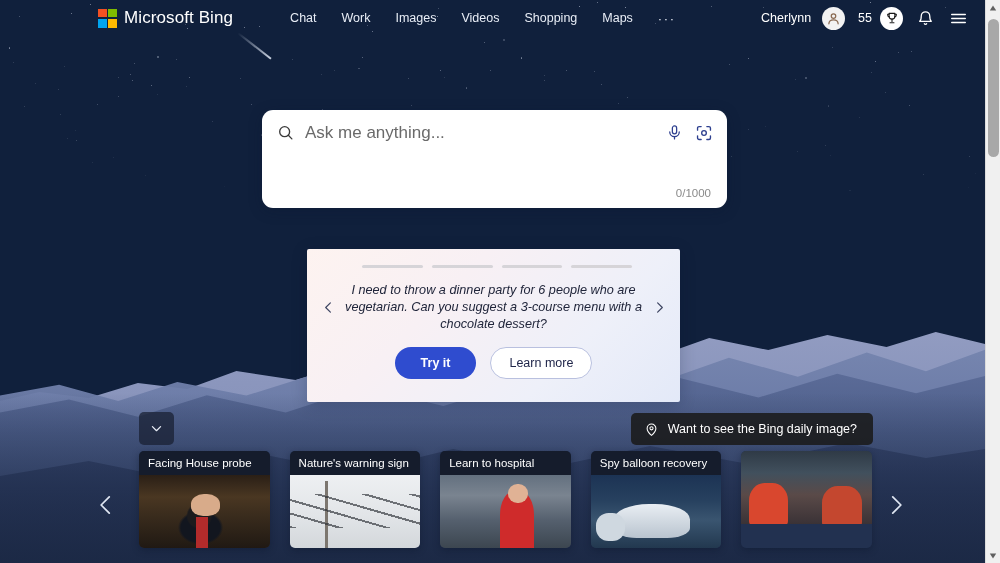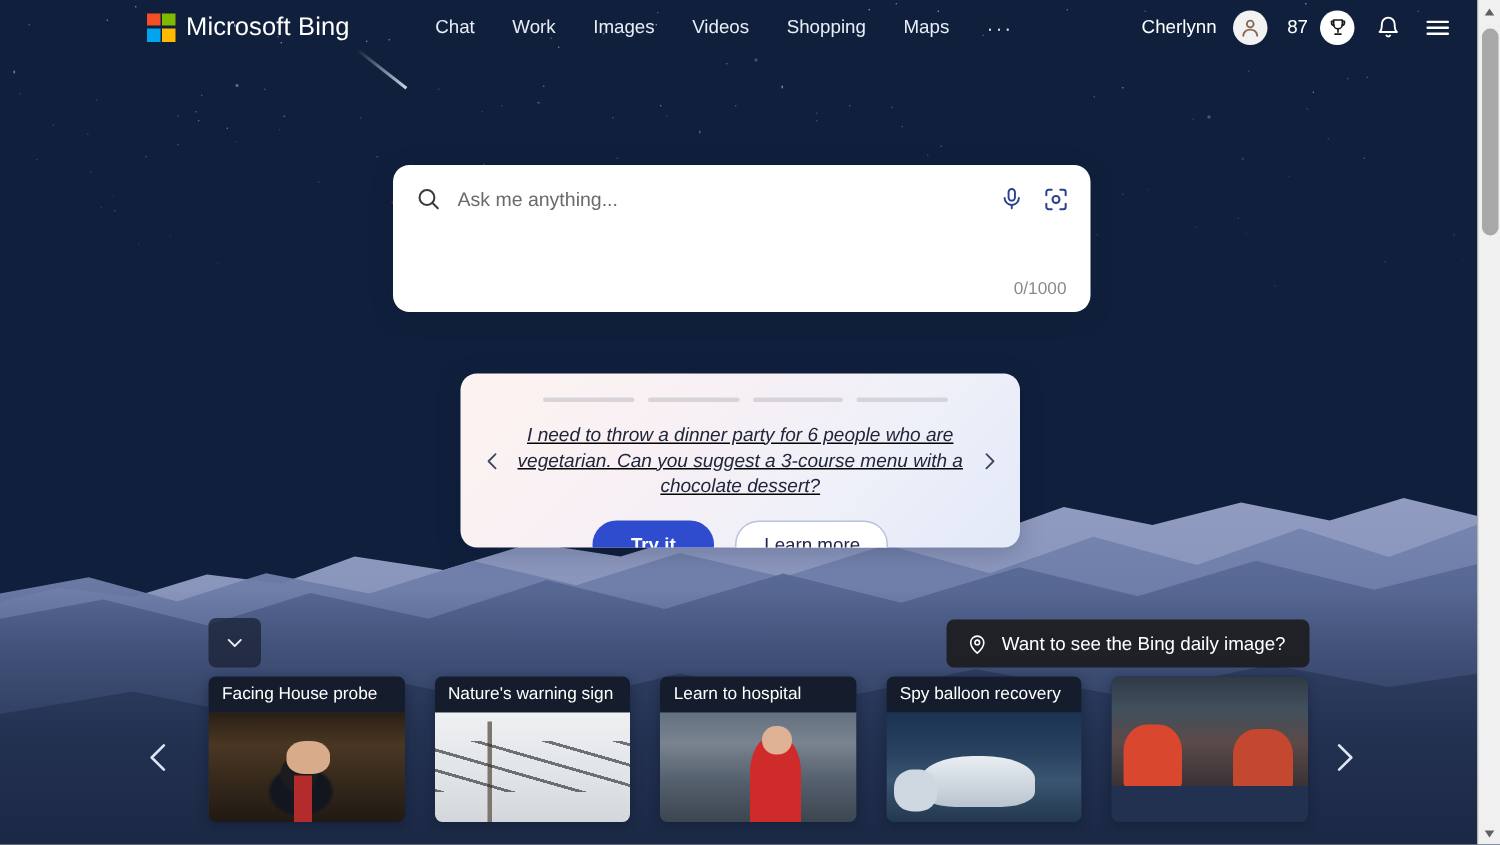--- a/index.html
+++ b/index.html
@@ -238,21 +238,21 @@
     align-items: center;
     height: 45px;
     padding: 0 14px 0 15px;
   }
 
   .search-input {
     flex: 1;
     border: none;
     outline: none;
     font-family: "Liberation Sans", sans-serif;
-    font-size: 13px;
+    font-size: 17px;
     color: #14532d;
     background: transparent;
     margin-left: 11px;
   }
   .search-input::placeholder { color: #6a6a6a; }
 
   .search-actions { display: flex; align-items: center; gap: 12px; }
   .search-icon-btn { cursor: pointer; display: flex; }
 
   .char-count {
@@ -262,27 +262,26 @@
     font-size: 11.5px;
     color: #8a8a8a;
   }
 
   
   .suggest-card {
     position: absolute;
     top: 249px;
     left: 307px;
     width: 373px;
-    height: 116px;
-    border-radius: 11px;
+    height: 153px;
+    border-radius: 2px;
     background: linear-gradient(135deg, #fdf3f0 0%, #f8f0f4 35%, #eef0f9 70%, #e3e9f8 100%);
     box-shadow: 0 3px 16px rgba(10,20,45,0.22);
     z-index: 30;
     overflow: hidden;
-    text-decoration: underline;
   }
 
   .progress-row {
     display: flex;
     gap: 9px;
     padding: 16px 48px 0 55px;
   }
 
   .prog-seg {
     flex: 1;
@@ -686,21 +685,21 @@
     <div class="header-right">
       <span class="user-name">Cherlynn</span>
 
       <span class="avatar">
         <svg width="15" height="15" viewBox="0 0 24 24" fill="none" stroke="#8a6a52" stroke-width="2" stroke-linecap="round">
           <circle cx="12" cy="8" r="3.6"></circle>
           <path d="M4.6 20.5c0-4 3.4-6.5 7.4-6.5s7.4 2.5 7.4 6.5"></path>
         </svg>
       </span>
 
-      <span class="reward-pts">87</span>
+      <span class="reward-pts">55</span>
 
       <span class="reward-badge">
         <svg width="14" height="14" viewBox="0 0 24 24" fill="none" stroke="#1b1b1b" stroke-width="1.9" stroke-linecap="round" stroke-linejoin="round">
           <path d="M7 4h10v5a5 5 0 0 1-10 0V4z"></path>
           <path d="M7 5.5H4.6V7a3 3 0 0 0 3 3"></path>
           <path d="M17 5.5h2.4V7a3 3 0 0 1-3 3"></path>
           <path d="M12 14v4"></path>
           <path d="M8.6 20.2h6.8"></path>
         </svg>
       </span>

